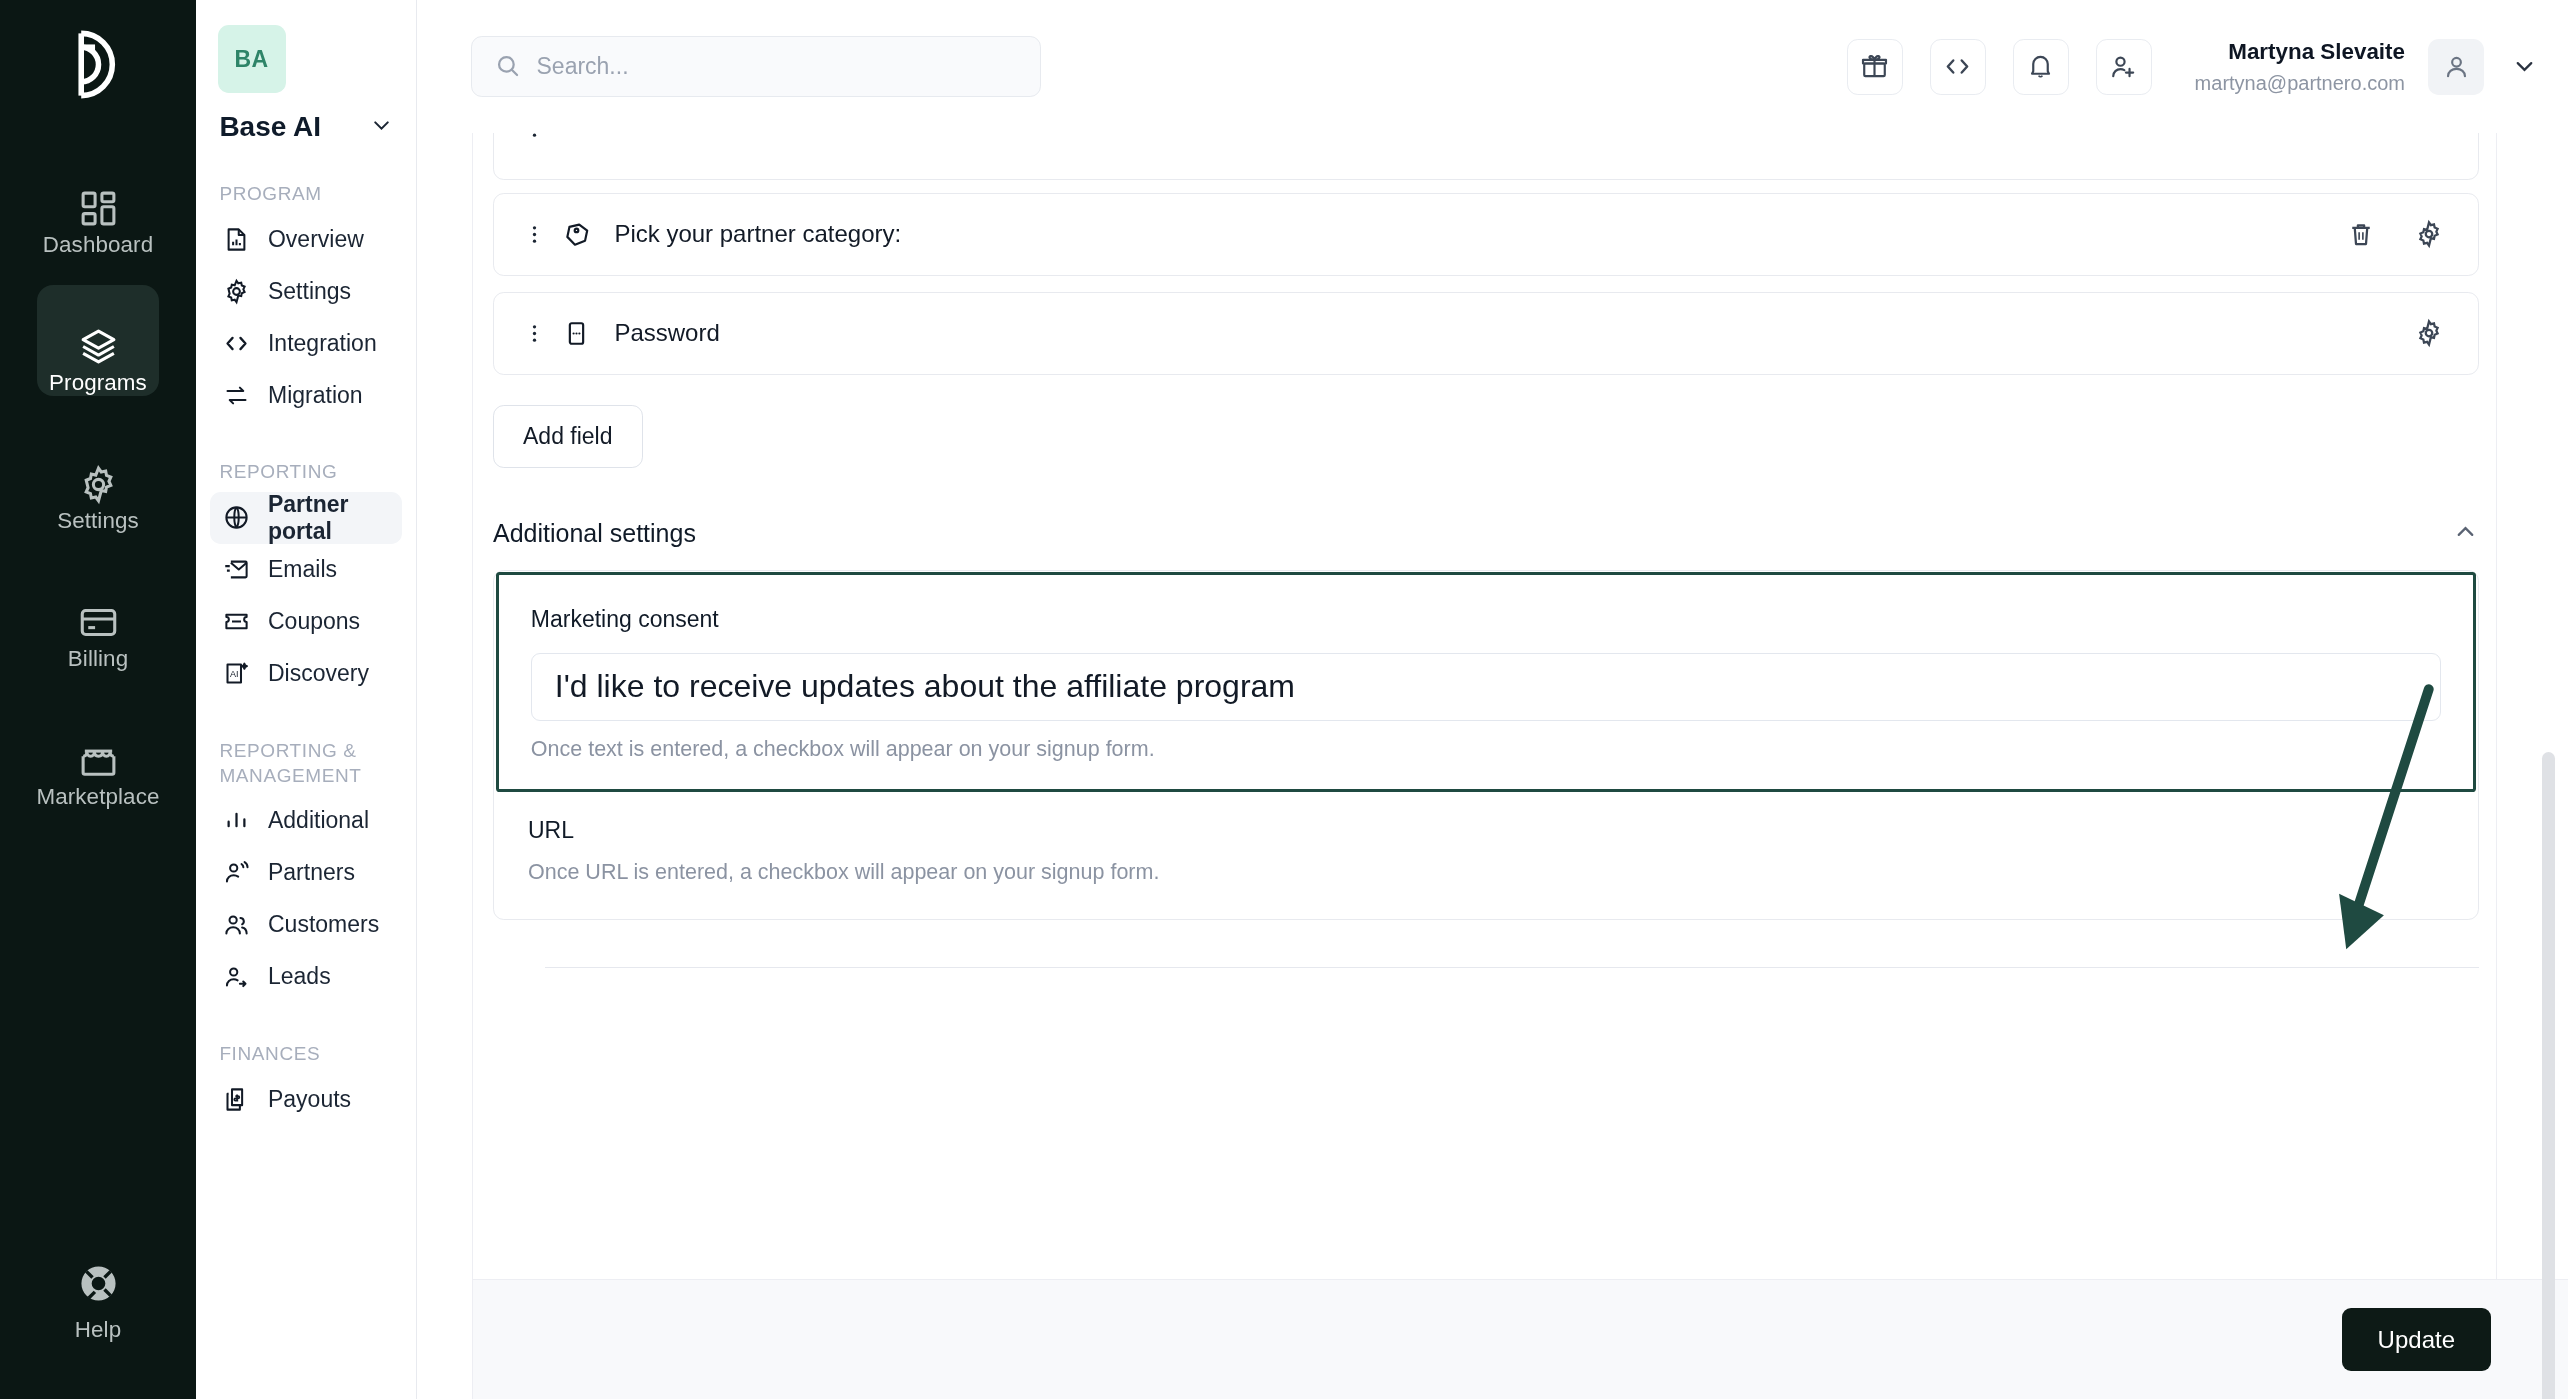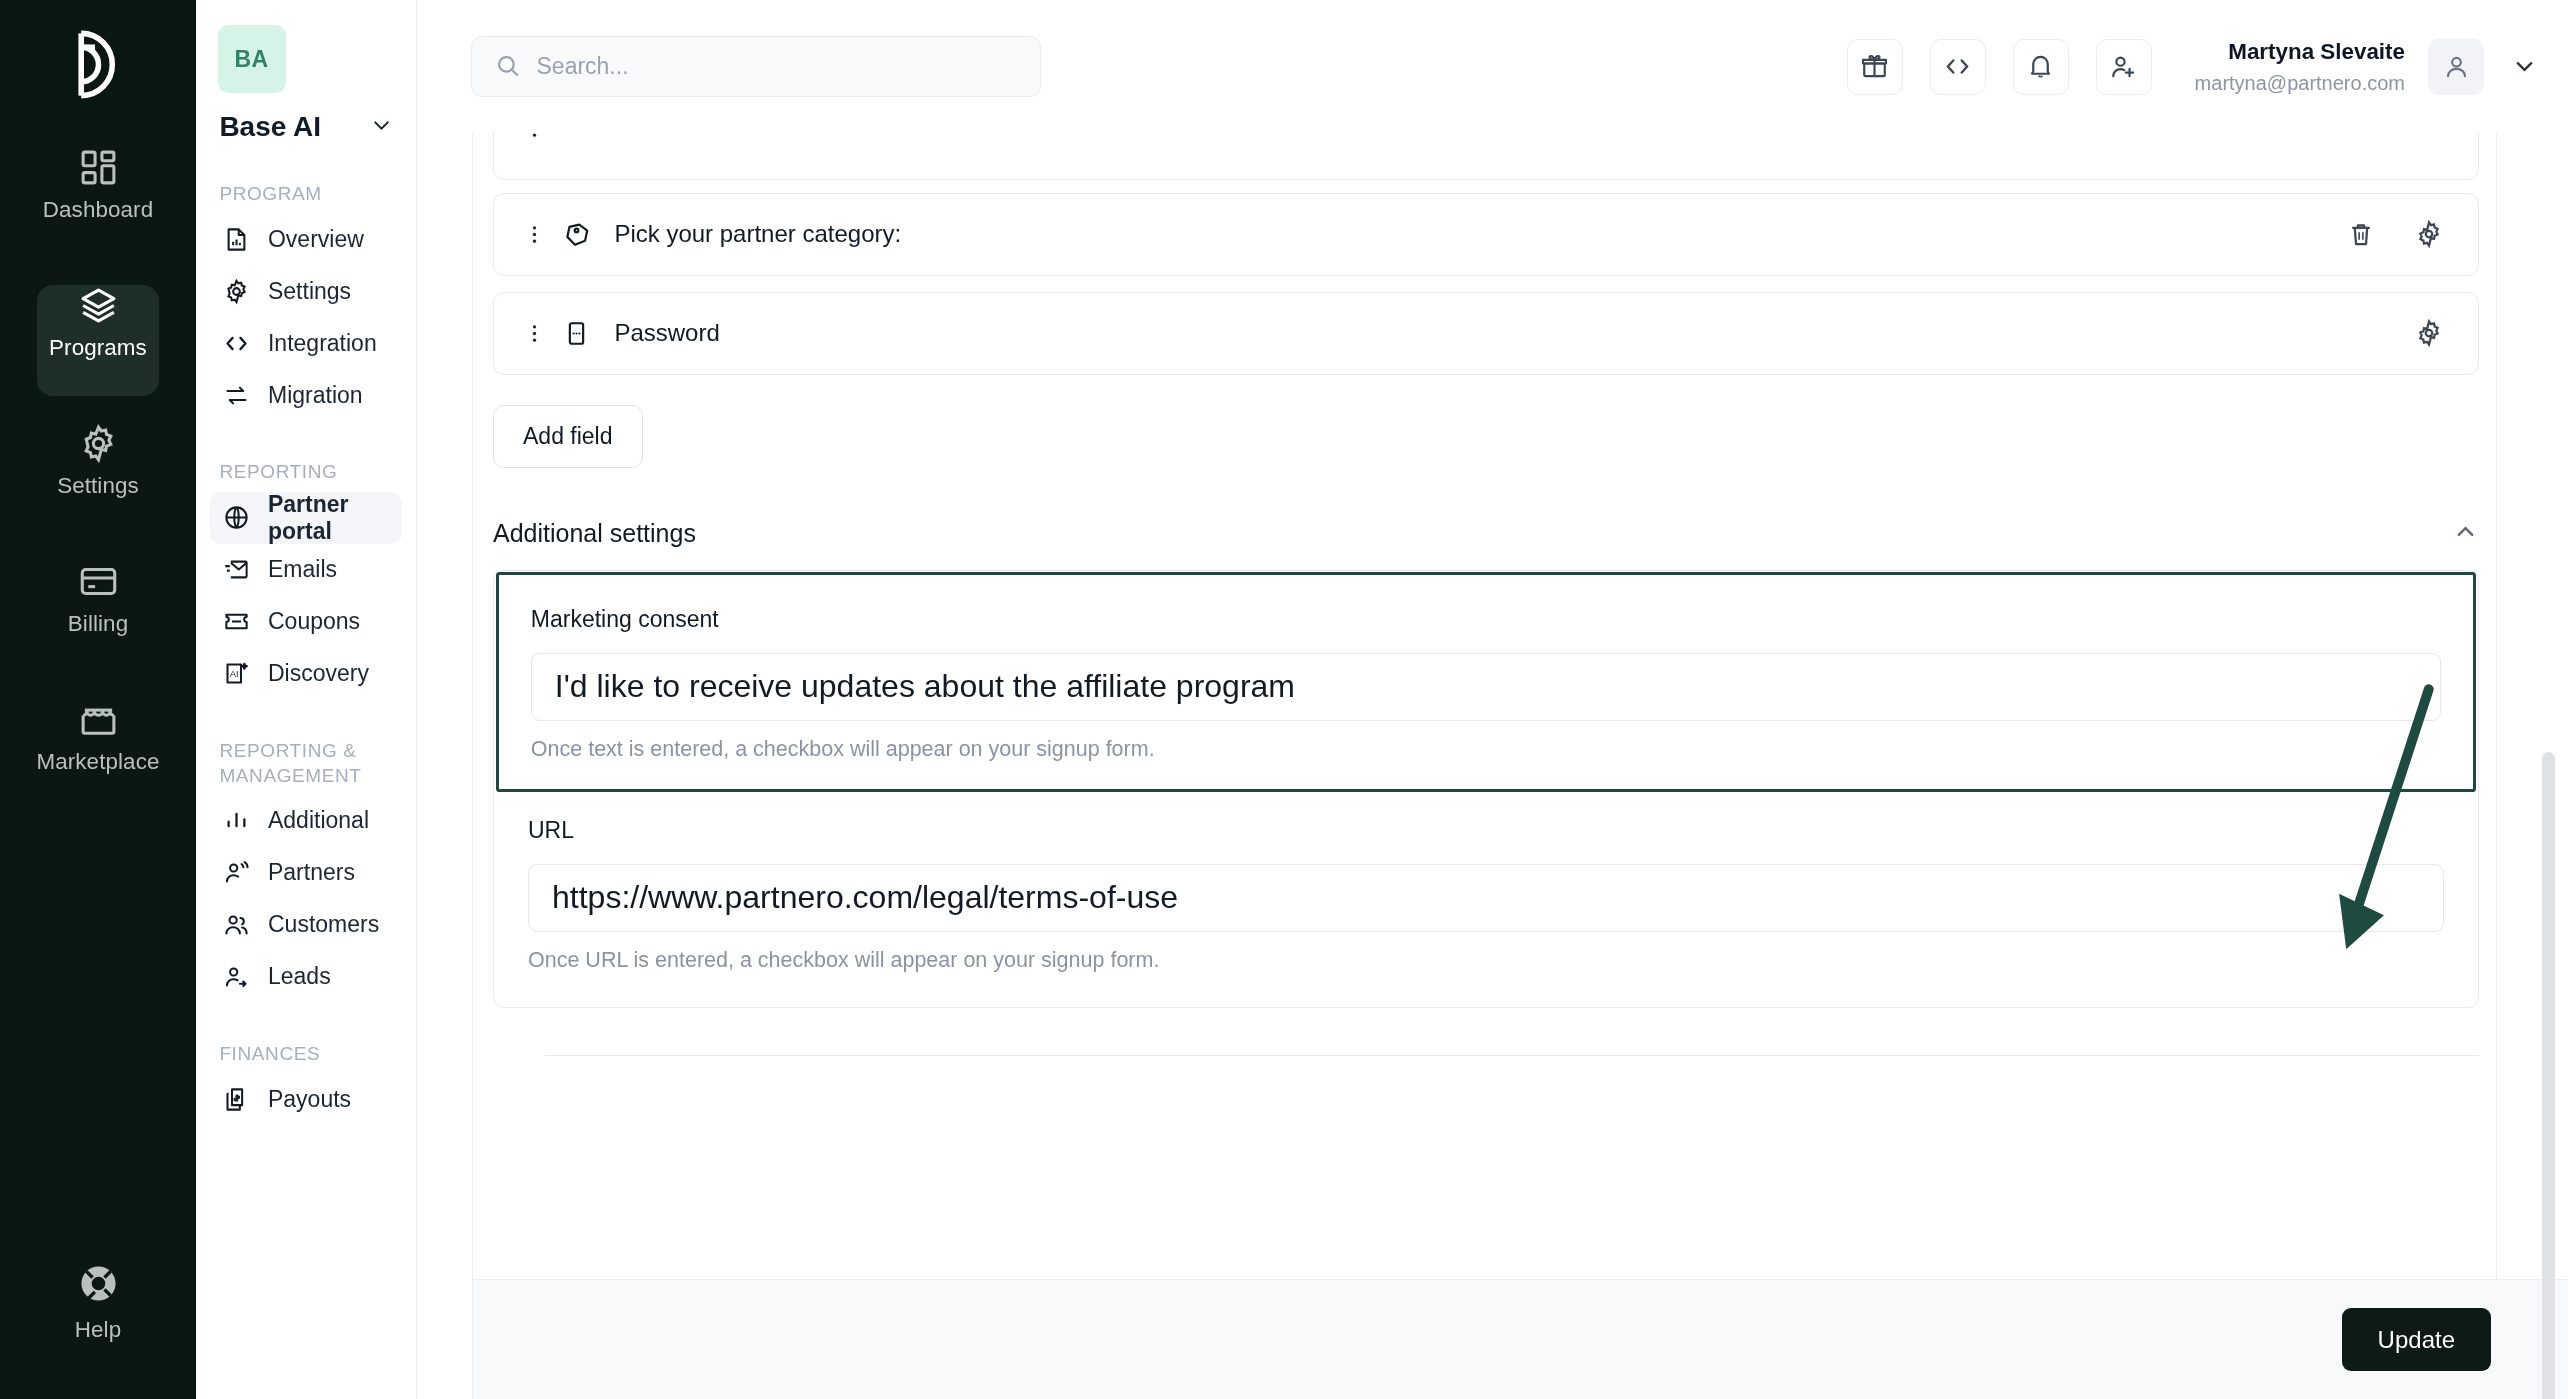--- a/index.html
+++ b/index.html
@@ -15,22 +15,22 @@
   .rail {
     width: 196px; min-width: 196px; height: 1399px;
     background: #0b1714;
     display: flex; flex-direction: column; align-items: center;
     padding-top: 23px;
     position: relative;
   }
   .rail-logo { width: 83px; height: 83px; display:flex; align-items:center; justify-content:center; margin-bottom: 41px; }
   .rail-item {
     width: 122px; height: 111px; border-radius: 16px;
-    display: flex; flex-direction: column; align-items: center; justify-content: flex-start;
-    gap: 9px; margin-bottom: 27px; cursor: pointer;
+    display: flex; flex-direction: column; align-items: center; justify-content: flex-end;
+    gap: 3px; margin-bottom: 27px; cursor: pointer;
   }
   .rail-item.active { background: #1e2e2a; }
   .rail-ico { width: 41px; height: 41px; display:flex; align-items:center; justify-content:center; }
   .rail-ico svg { width: 41px; height: 41px; display:block; }
   .rail-label { font-size: 22.4px; color: #b9c1c0; letter-spacing: 0.1px; }
   .rail-item.active .rail-label { color: #ffffff; }
   .rail-help { position: absolute; left: 0; width: 196px; bottom: 56px;
     display:flex; flex-direction:column; align-items:center; gap: 12.6px; cursor:pointer; }
 
   
@@ -554,23 +554,20 @@
             <div class="hilite">
               <div class="fld-label">Marketing consent</div>
               <div class="fld-input">
                 <span>I'd like to receive updates about the affiliate program</span>
               </div>
               <div class="fld-help">Once text is entered, a checkbox will appear on your signup form.</div>
             </div>
 
             <div class="sub">
               <div class="fld-label">URL</div>
-              <div class="fld-input">
-                <span>https://www.partnero.com/legal/terms-of-use</span>
-              </div>
               <div class="fld-help">Once URL is entered, a checkbox will appear on your signup form.</div>
 
             </div>
           </div>
 
           <div class="hr"></div>
         </div>
 
         <div class="vline"></div>
 

